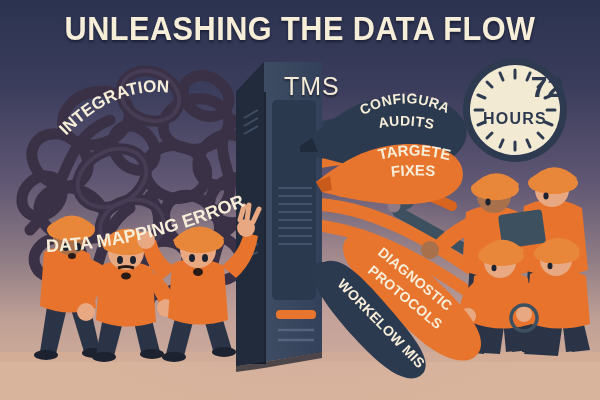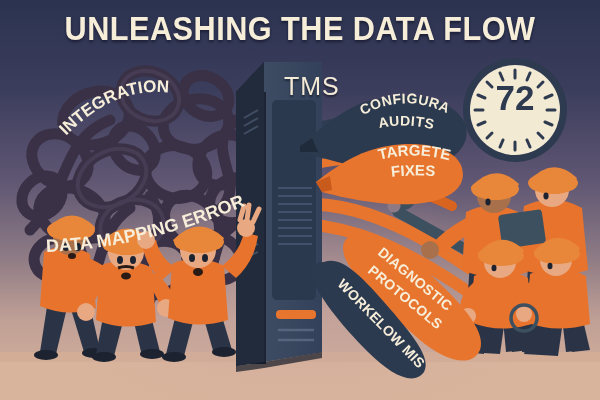--- a/index.html
+++ b/index.html
@@ -13,22 +13,22 @@
     position:absolute;left:0;top:10px;width:600px;text-align:center;
     font-size:33px;font-weight:bold;letter-spacing:0.5px;color:#f7eeda;
     text-shadow:0 2px 3px rgba(10,10,25,.55);
     font-family:"Liberation Sans", sans-serif; font-stretch:condensed;
     transform:scaleX(.93);transform-origin:50% 50%;
   }
   .tms{
     position:absolute;left:284px;top:72px;font-size:25px;font-weight:normal;
     color:#f3ead7;letter-spacing:1px;text-shadow:0 2px 2px rgba(0,0,0,.45);
   }
-  .clkn{position:absolute;left:466px;top:72px;width:98px;text-align:center;
-    font-size:35px;font-weight:bold;color:#2e3a50;line-height:1;margin-top:8px;}
+  .clkn{position:absolute;left:466px;top:72px;width:98px;text-align:right;
+    font-size:30px;font-weight:bold;color:#2e3a50;line-height:1;}
   .clkh{position:absolute;left:466px;top:110px;width:98px;text-align:center;
     font-size:16px;font-weight:bold;color:#2e3a50;letter-spacing:1.2px;}
   .curved text{font-weight:bold;fill:#f7eeda;}
 </style>
 </head>
 <body>
 
 <div id="stage">
 
   <svg viewBox="0 0 600 400">
@@ -313,13 +313,14 @@
       </text>
       <text font-size="14" letter-spacing="0.2">
         <textPath href="#arcWF2" startOffset="1%">WORKELOW MISALIGNMENTS</textPath>
       </text>
     </g>
   </svg>
 
   <div class="ttl">UNLEASHING THE DATA FLOW</div>
   <div class="tms">TMS</div>
   <div class="clkn">72</div>
+  <div class="clkh">HOURS</div>
 </div>
 
 </body></html>

